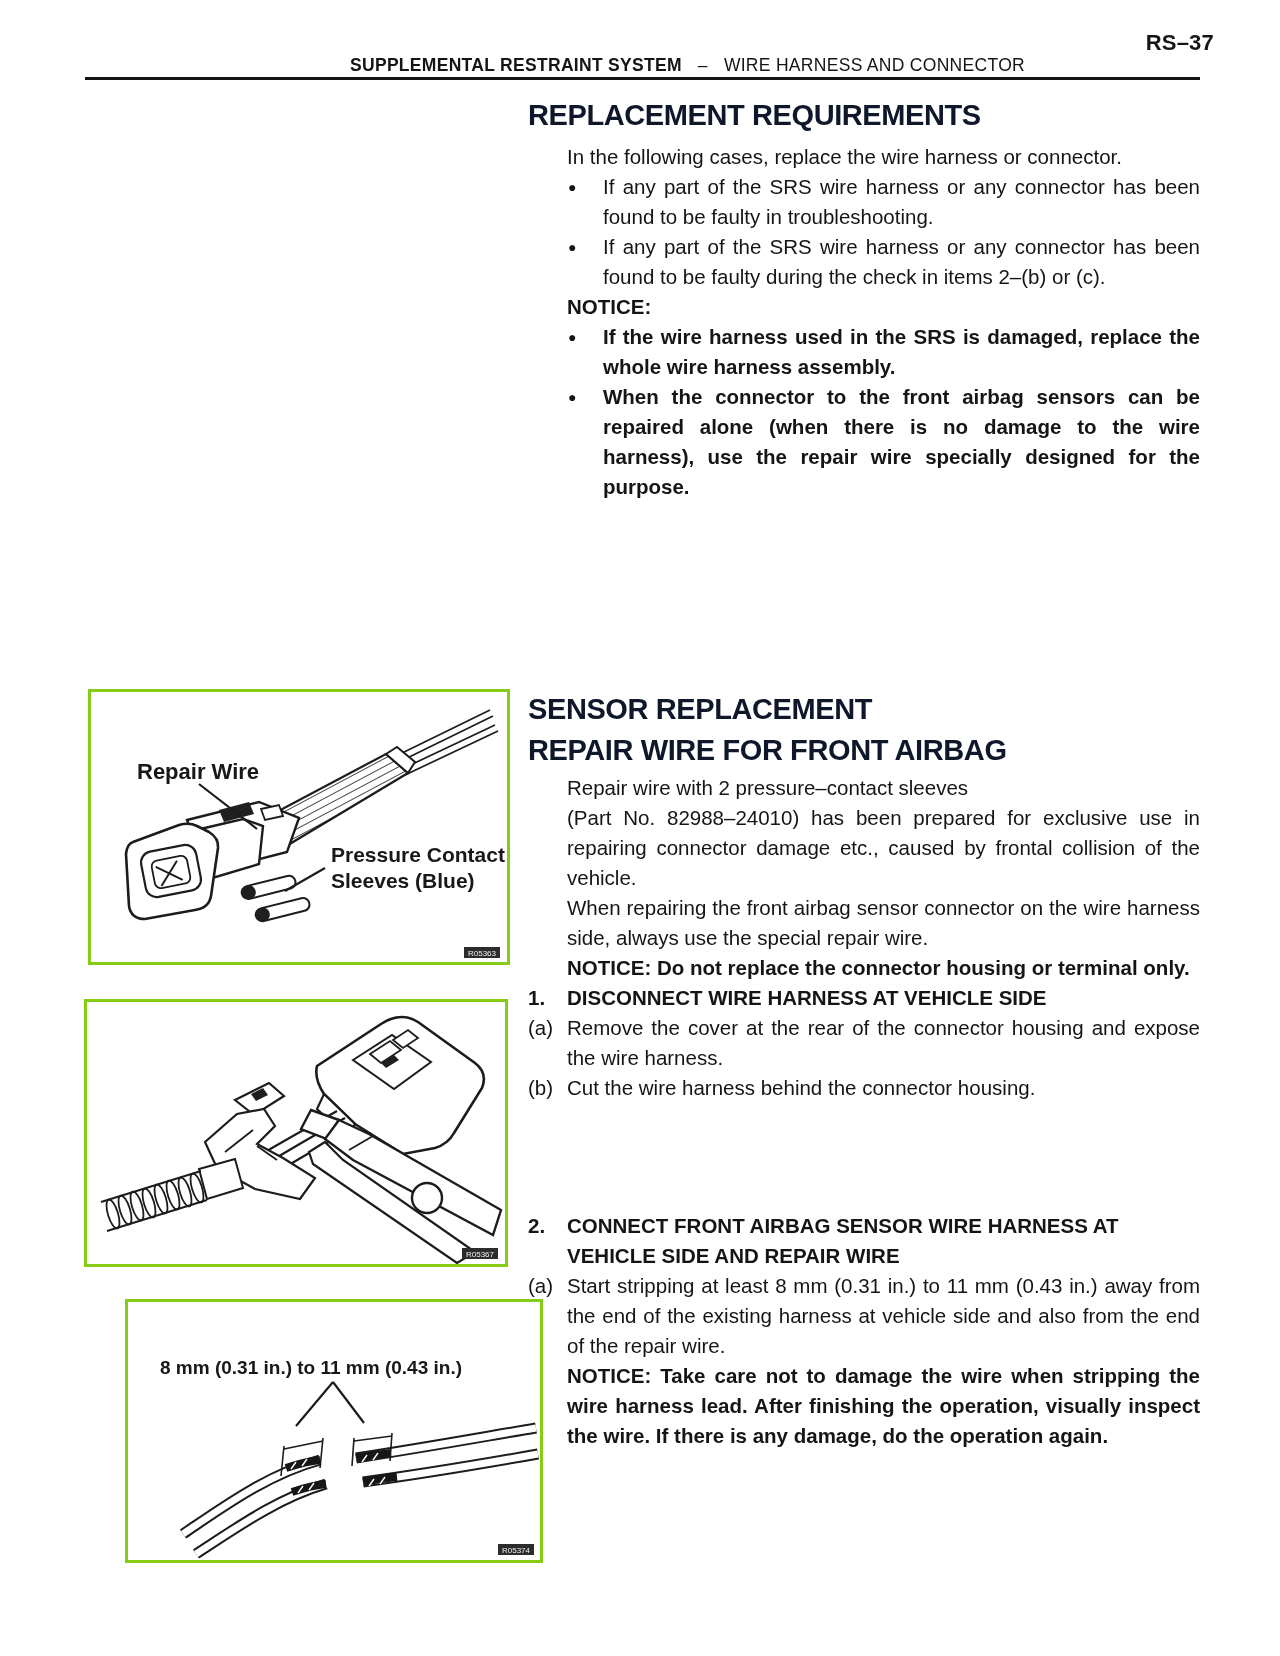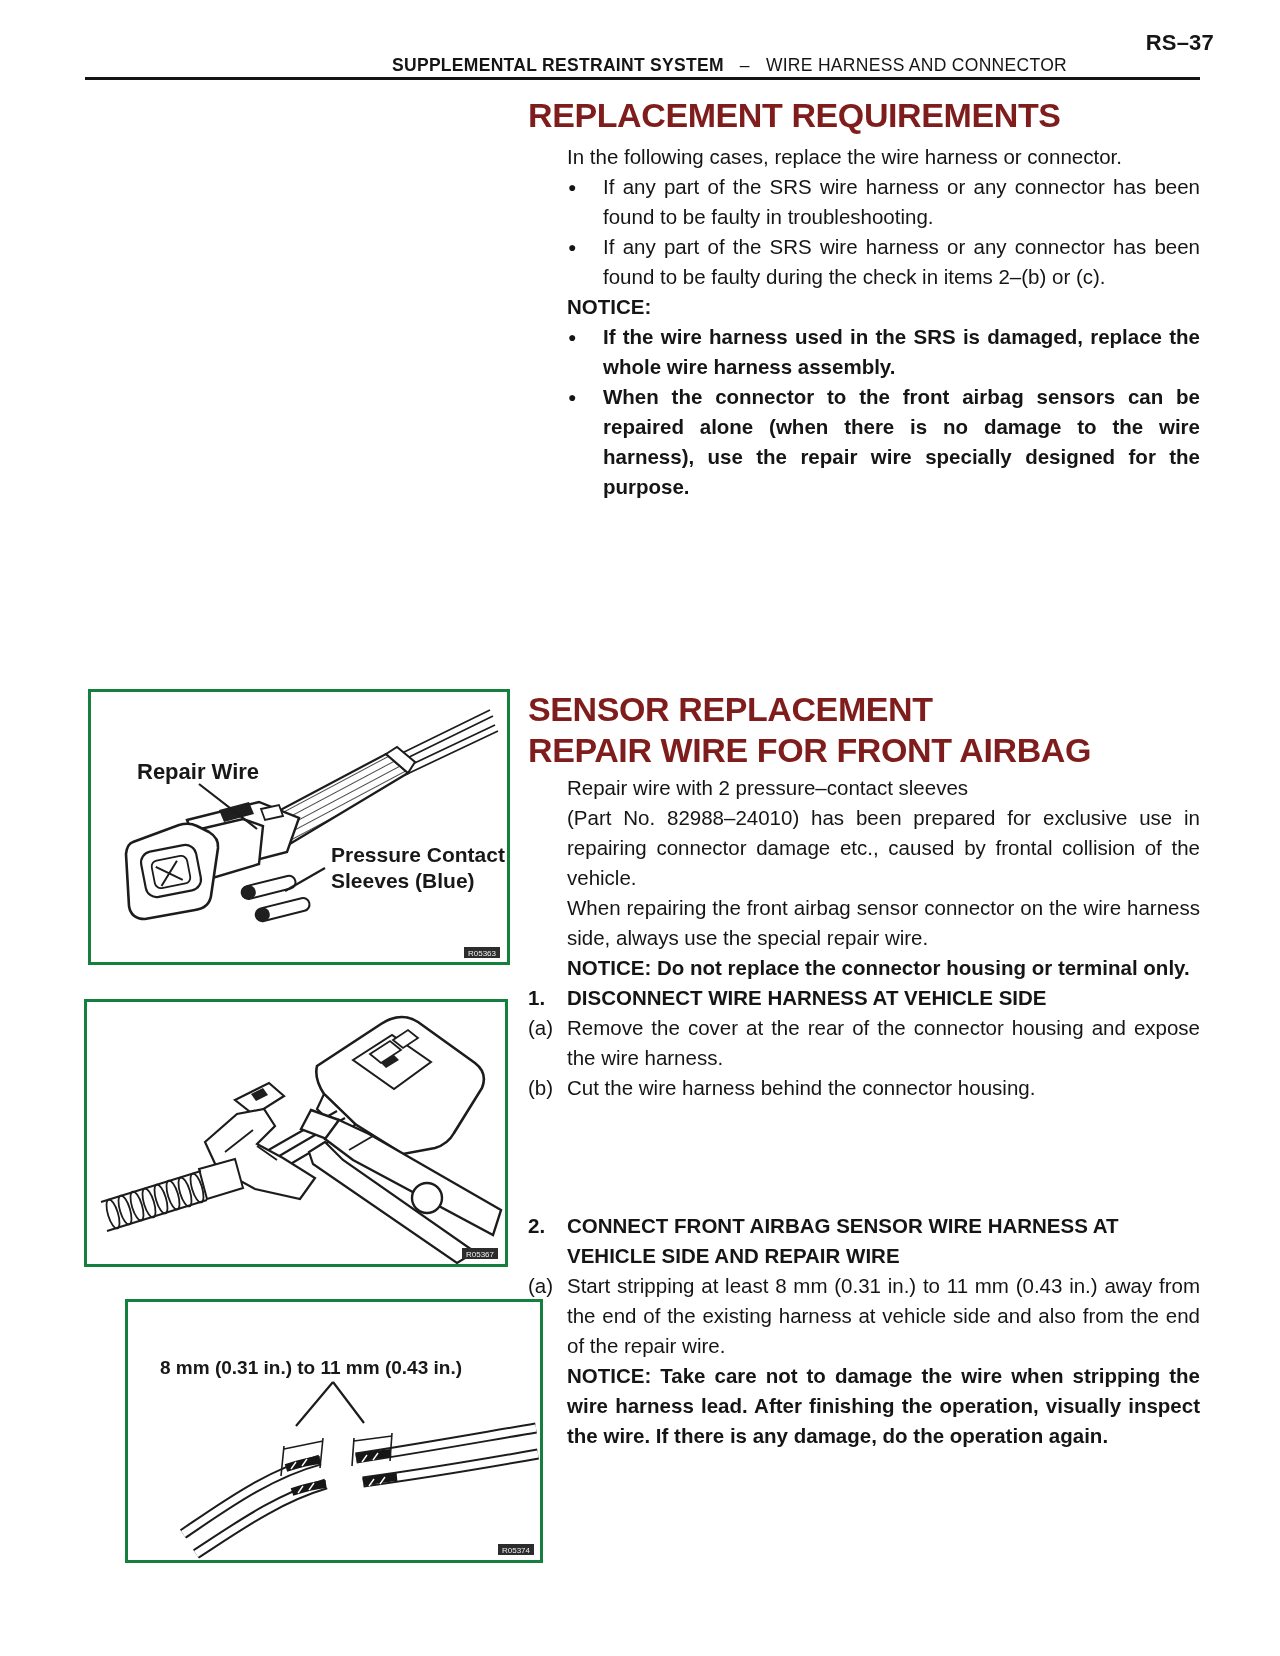--- a/index.html
+++ b/index.html
@@ -1,44 +1,44 @@
 <!DOCTYPE html>
 <html><head>
 <meta charset="utf-8">
 <style>
   html,body{margin:0;padding:0;background:#ffffff;}
   #page{position:relative;width:1280px;height:1656px;background:#ffffff;overflow:hidden;
         font-family:"Liberation Sans",sans-serif;color:#151515;}
 
   
   #page-number{position:absolute;top:30px;right:66px;font-size:22px;font-weight:bold;letter-spacing:0.2px;}
-  #running-head{position:absolute;top:55px;left:350px;font-size:17.5px;letter-spacing:0.3px;white-space:nowrap;margin-left:42px;}
+  #running-head{position:absolute;top:55px;left:350px;font-size:17.5px;letter-spacing:0.3px;white-space:nowrap;}
   #running-head .rh-bold{font-weight:bold;}
   #running-head .rh-sep{margin:0 16px;}
   #header-rule{position:absolute;top:77px;left:85px;width:1115px;height:0;border-top:3.5px solid #141414;}
 
   
   .textcol{position:absolute;left:528px;width:672px;font-size:20.5px;line-height:30px;}
-  .h-title{font-size:34px;line-height:41px;font-weight:bold;letter-spacing:-0.4px;color:#7f1d1d;}
+  .h-title{font-size:29px;line-height:41px;font-weight:bold;letter-spacing:-0.4px;color:#0f172a;}
   .indent{padding-left:39px;}
   .just{text-align:justify;}
   .bold{font-weight:bold;}
   .brow{display:flex;padding-left:40px;}
   .bglyph{width:35px;flex:none;font-size:14px;line-height:30px;}
   .btext{flex:1;text-align:justify;}
   .step{display:flex;}
   .step .num{width:39px;flex:none;}
   .step .sbody{flex:1;}
   .gap-step2{margin-top:108px;}
   #sec1-title{margin-bottom:6px;}
   .h2line{white-space:nowrap;}
   #sec2-titleblock{margin-bottom:2px;}
 
   
-  .figbox{position:absolute;border:3px solid #15803d;background:#fff;}
+  .figbox{position:absolute;border:3px solid #84cc16;background:#fff;}
   #fig1{left:88px;top:689px;width:416px;height:270px;}
   #fig2{left:84px;top:999px;width:418px;height:262px;}
   #fig3{left:88px;top:1299px;width:412px;height:258px;margin-left:37px;}
   .figbox svg{display:block;width:100%;height:100%;}
   .sk{fill:#ffffff;stroke:#1c1c1c;}
   .skn{fill:none;stroke:#1c1c1c;}
   .fig-label{font-family:"Liberation Sans",sans-serif;font-weight:bold;fill:#181818;}
   .fig-code-text{font-family:"Liberation Sans",sans-serif;fill:#efefef;}
 </style>
 </head>

